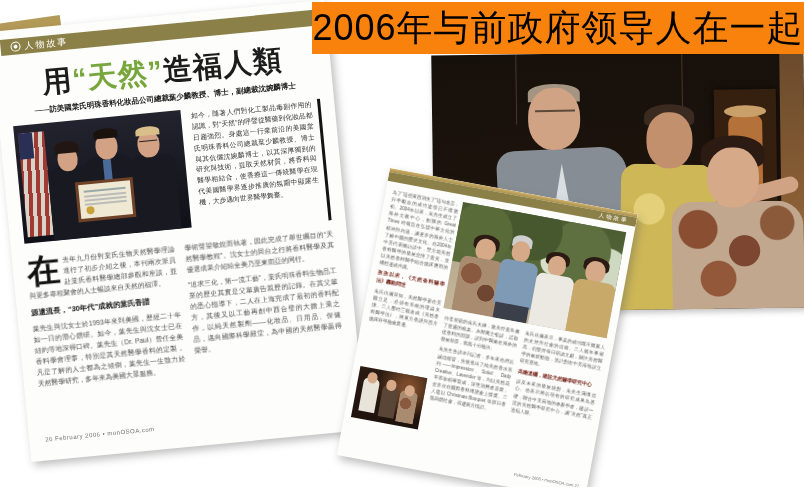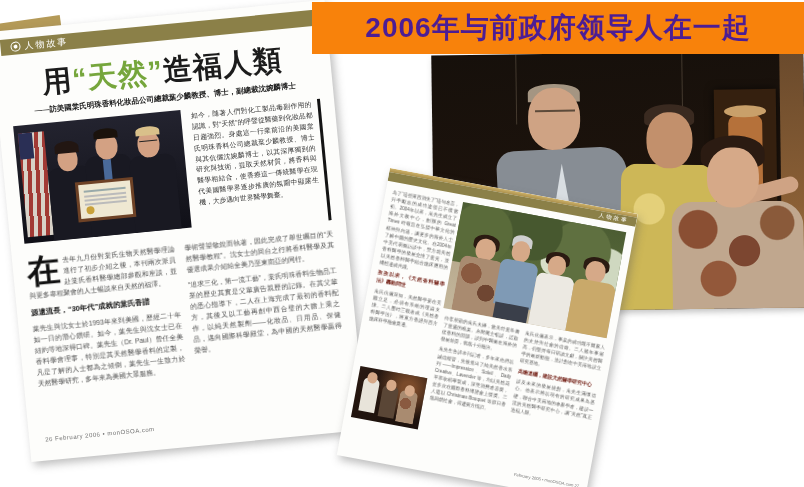--- a/index.html
+++ b/index.html
@@ -9,21 +9,21 @@
     font-family:"Liberation Sans","DejaVu Sans",sans-serif;
   }
   .abs{position:absolute;}
 
   
   .banner{
     left:312px;top:2px;width:492px;height:52px;
     background:#f8820b;display:flex;align-items:center;justify-content:center;
     z-index:6;
   }
-  .banner span{font-size:28px;font-weight:700;color:#4c1d95;letter-spacing:1px;white-space:nowrap;}
+  .banner span{font-size:36px;font-weight:400;color:#000000;letter-spacing:1px;white-space:nowrap;}
 
   
   .photo-top{
     left:433px;top:53px;width:372px;height:257px;z-index:1;
     background:linear-gradient(175deg,#16100b 0%,#1d130c 55%,#241810 100%);
     transform:rotate(-.8deg);overflow:hidden;
     box-shadow:2px 3px 6px rgba(80,80,80,.35);
   }
   .pt-wire{width:1px;background:rgba(200,180,150,.25);}
   .pt-man1-body{left:66px;top:95px;width:130px;height:165px;background:#878d94;border-radius:18px 26px 0 0;transform:rotate(-2deg);}

